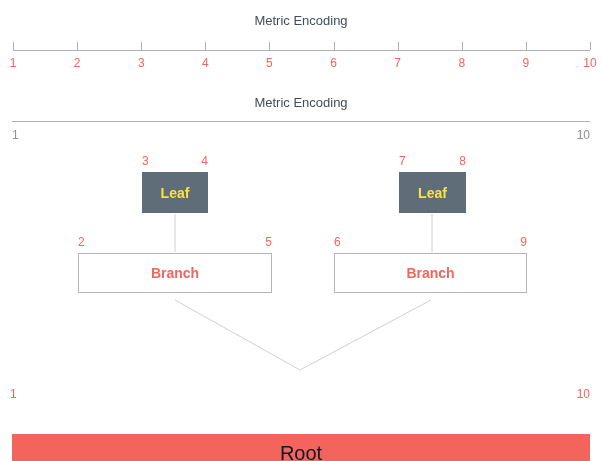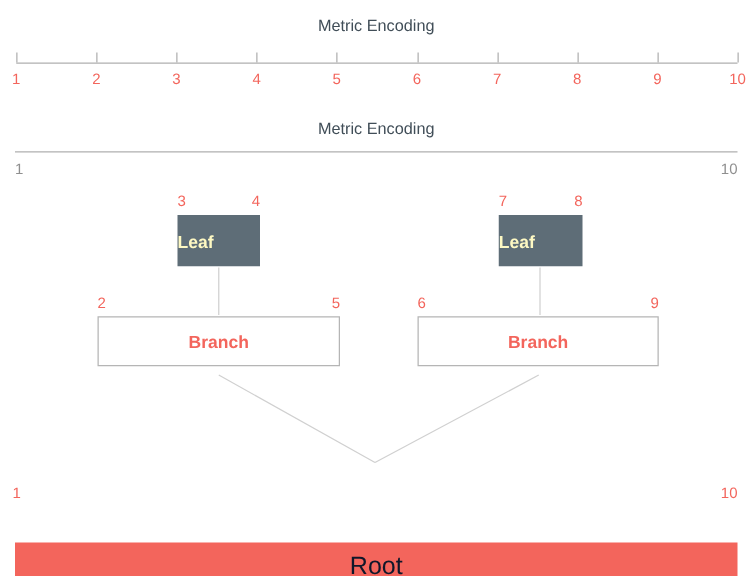--- a/index.html
+++ b/index.html
@@ -63,26 +63,26 @@
   .num-row {
     display: flex;
     justify-content: space-between;
     height: 18px;
     font-size: 12px;
     color: #f3655c;
   }
   .leaf-box {
     height: 41px;
     background: #5e6d77;
-    color: #fef9c3;
+    color: #fde047;
     font-size: 14px;
     font-weight: 600;
     display: flex;
     align-items: center;
-    justify-content: flex-start;
+    justify-content: center;
   }
   .branch-box {
     height: 38px;
     background: #ffffff;
     border: 1px solid #b5b5b5;
     color: #f3655c;
     font-size: 14px;
     font-weight: 600;
     display: flex;
     align-items: center;

